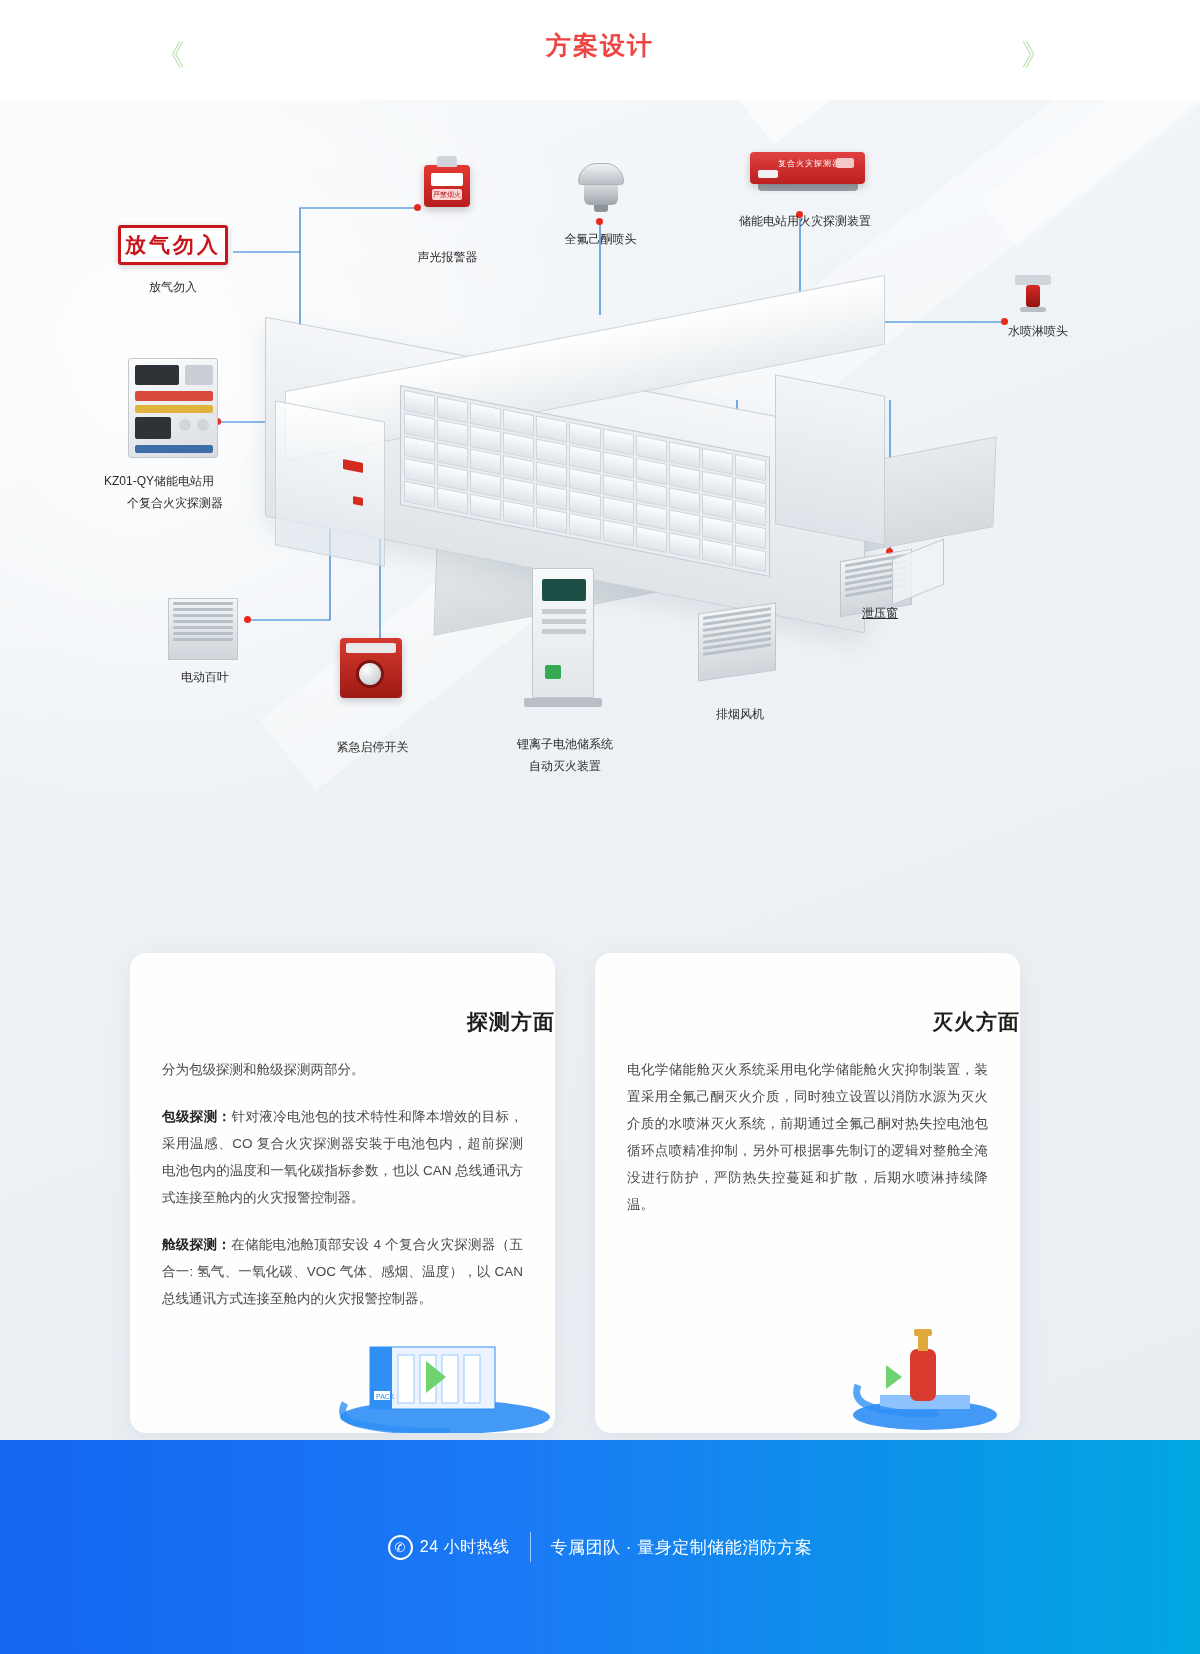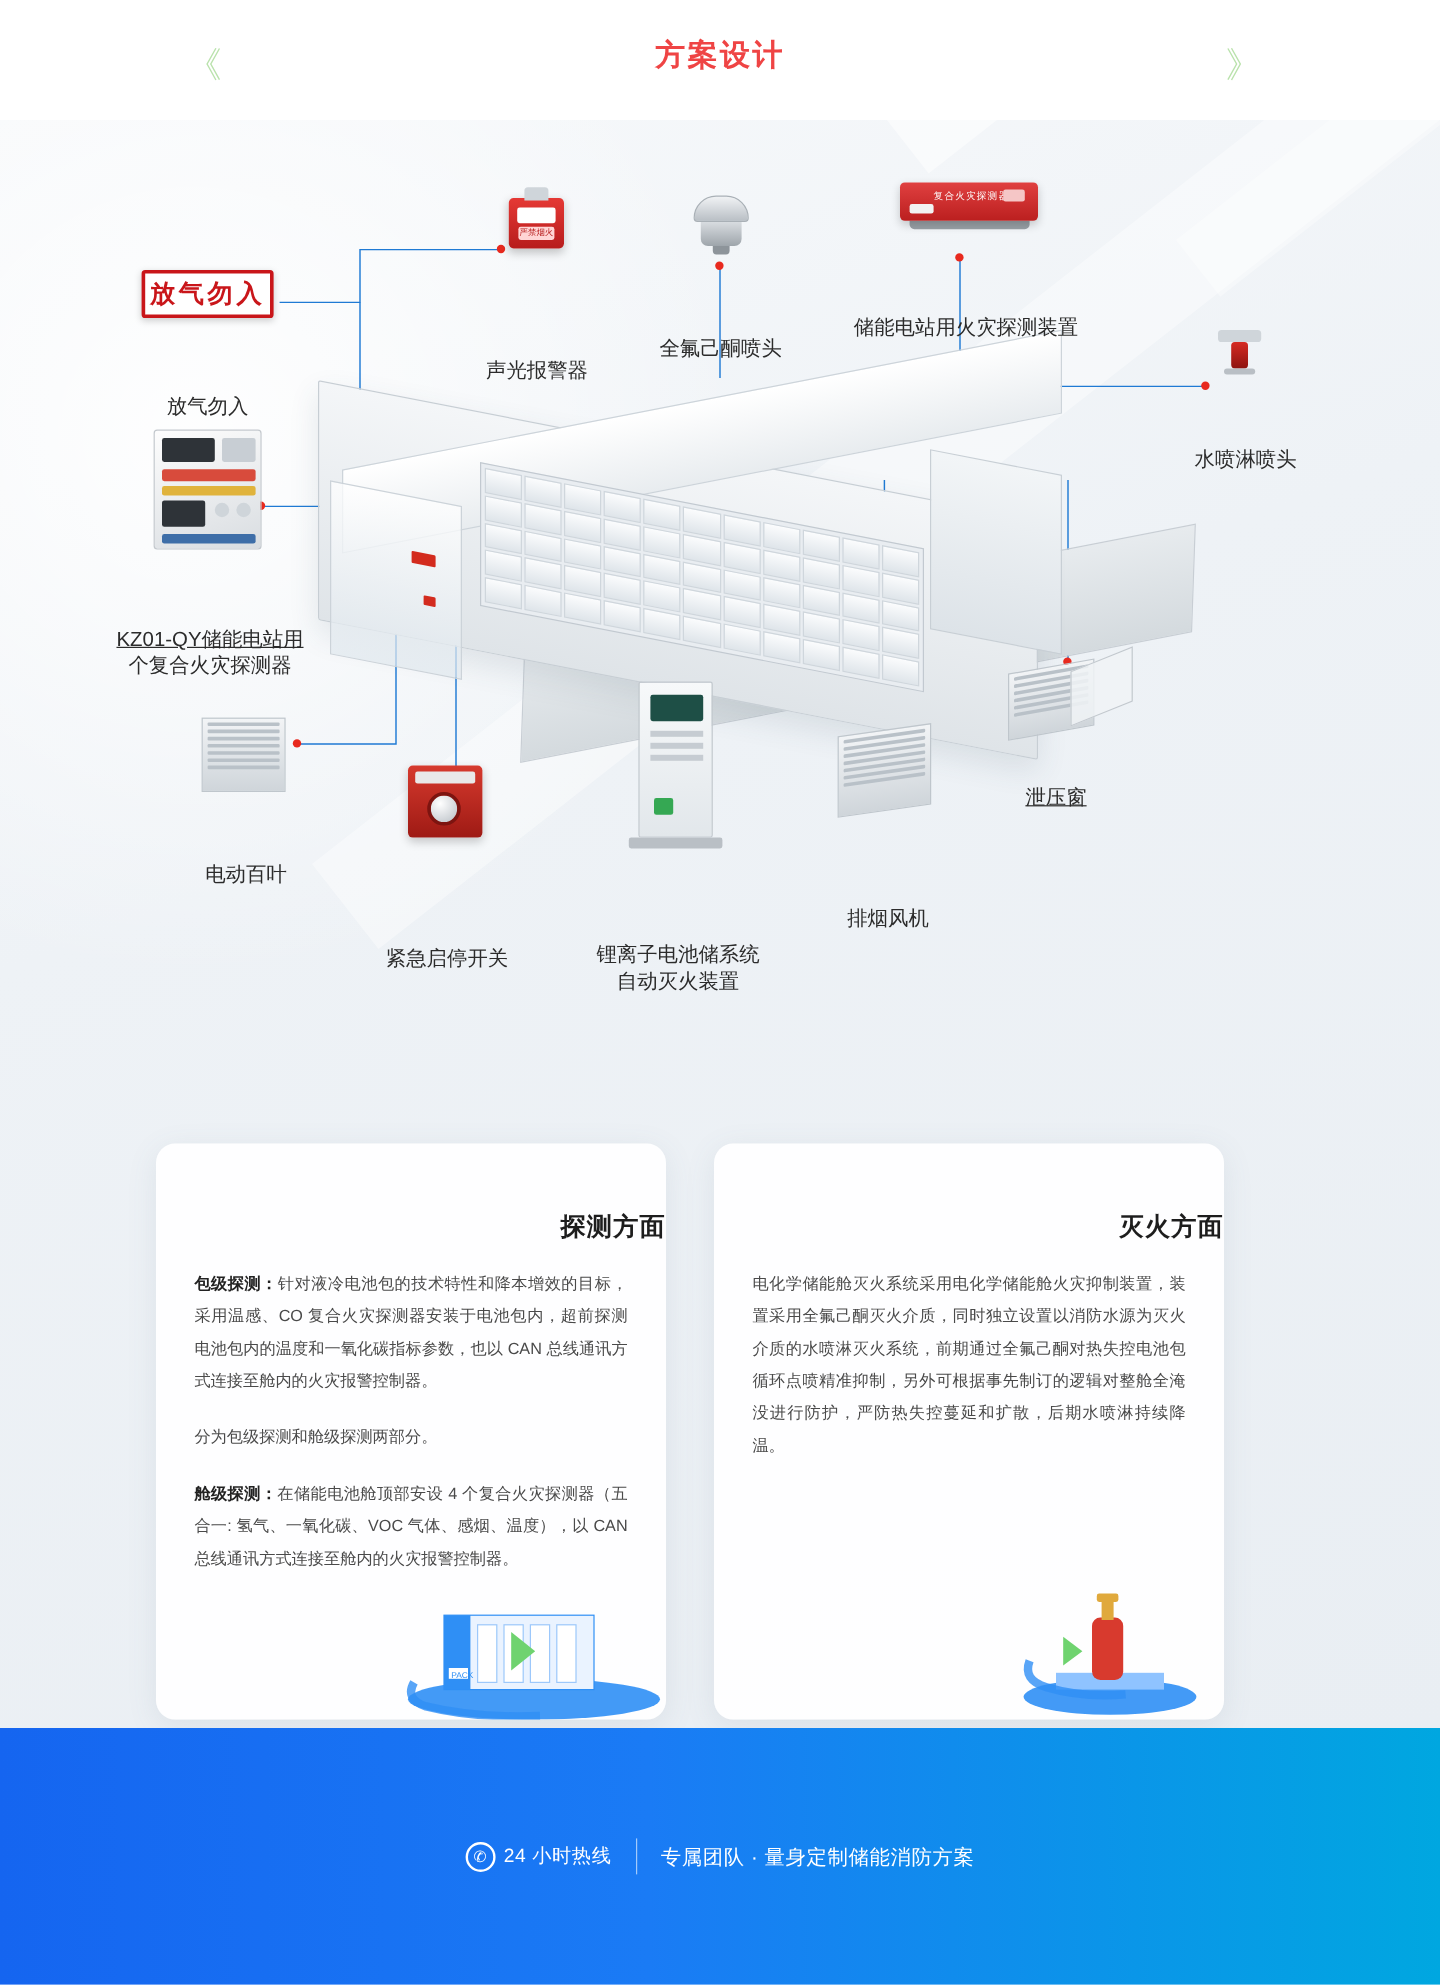--- a/index.html
+++ b/index.html
@@ -91,23 +91,22 @@
     background:linear-gradient(180deg,rgba(255,255,255,0.75),rgba(224,232,238,0.7));
     transform:skewY(11deg); border:1px solid #ccd3d9;
   }
   .cabin .redbox {
     position:absolute; width:20px; height:10px; background:#d32b1e; border-radius:1px;
   }
 
   
   .device { position:absolute; }
   .dev-label {
-    position:absolute; text-align:center; font-size:17px; color:#2b2b2b; line-height:1.5;
+    position:absolute; text-align:center; font-size:12px; color:#2b2b2b; line-height:1.5;
     white-space:nowrap;
-    margin-top:48px;
   }
   .dev-label.wrap { white-space:normal; }
 
   .dot { position:absolute; width:7px; height:7px; border-radius:50%; background:#e8291e; }
   svg.links { position:absolute; left:0; top:0; width:1200px; height:1340px; pointer-events:none; }
 
   
   .box-grey {
     background:linear-gradient(160deg,#fdfdfd,#d9dde1);
     border:1px solid #c3c8cd; border-radius:3px;
@@ -324,21 +323,21 @@
       <div style="position:absolute;left:6px;top:6px;width:44px;height:20px;background:#2e3338;border-radius:2px;"></div>
       <div style="position:absolute;left:56px;top:6px;width:28px;height:20px;background:#c8ced4;border-radius:2px;"></div>
       <div style="position:absolute;left:6px;top:32px;width:78px;height:10px;background:#d84b3c;border-radius:2px;"></div>
       <div style="position:absolute;left:6px;top:46px;width:78px;height:8px;background:#e0b33c;border-radius:2px;"></div>
       <div style="position:absolute;left:6px;top:58px;width:36px;height:22px;background:#2e3338;border-radius:2px;"></div>
       <div style="position:absolute;left:50px;top:60px;width:12px;height:12px;border-radius:50%;background:#cfd5da;"></div>
       <div style="position:absolute;left:68px;top:60px;width:12px;height:12px;border-radius:50%;background:#cfd5da;"></div>
       <div style="position:absolute;left:6px;top:86px;width:78px;height:8px;background:#3e6ea8;border-radius:2px;"></div>
     </div>
   </div>
-  <div class="dev-label wrap" style="left:80px; top:372px; width:190px;text-decoration:underline;">KZ01-QY储能电站用</div>
+  <div class="dev-label wrap" style="left:64px; top:372px; width:190px;">KZ01-QY储能电站用</div>
   <div class="dev-label wrap" style="left:80px; top:394px; width:190px;">个复合火灾探测器</div>
 
   <div class="device" style="left:168px; top:498px;">
     <div class="louver" style="width:70px;height:62px;">
       <div class="slat"></div>
         <div class="slat"></div>
         <div class="slat"></div>
       <div class="slat"></div>
         <div class="slat"></div>
         <div class="slat"></div>
@@ -391,22 +390,22 @@
         <div class="slat"></div>
     </div>
     <div style="position:absolute;left:52px;top:-6px;width:52px;height:46px;background:rgba(240,243,246,0.85);border:1px solid #c2c8ce;transform:skewY(-22deg);"></div>
   </div>
   <div class="dev-label" style="left:830px; top:504px; width:100px;text-decoration:underline;">泄压窗</div>
 
   <div class="cards">
 
     <div class="card a">
       <h3>探测方面</h3>
+      <p>分为包级探测和舱级探测两部分。</p>
       <p><b>包级探测：</b>针对液冷电池包的技术特性和降本增效的目标，采用温感、CO 复合火灾探测器安装于电池包内，超前探测电池包内的温度和一氧化碳指标参数，也以 CAN 总线通讯方式连接至舱内的火灾报警控制器。</p>
-      <p>分为包级探测和舱级探测两部分。</p>
       <p><b>舱级探测：</b>在储能电池舱顶部安设 4 个复合火灾探测器（五合一: 氢气、一氧化碳、VOC 气体、感烟、温度），以 CAN 总线通讯方式连接至舱内的火灾报警控制器。</p>
       <div class="card-art">
         <svg width="230" height="110" viewBox="0 0 230 110">
           <ellipse cx="115" cy="92" rx="105" ry="17" fill="#2f8ff5" opacity="0.9"></ellipse>
           <rect x="40" y="22" width="125" height="62" fill="#eaf3ff" stroke="#2f8ff5"></rect>
           <rect x="40" y="22" width="22" height="62" fill="#2f8ff5"></rect>
           <rect x="68" y="30" width="16" height="48" fill="#ffffff" stroke="#9cc8fb"></rect>
           <rect x="90" y="30" width="16" height="48" fill="#ffffff" stroke="#9cc8fb"></rect>
           <rect x="112" y="30" width="16" height="48" fill="#ffffff" stroke="#9cc8fb"></rect>
           <rect x="134" y="30" width="16" height="48" fill="#ffffff" stroke="#9cc8fb"></rect>

